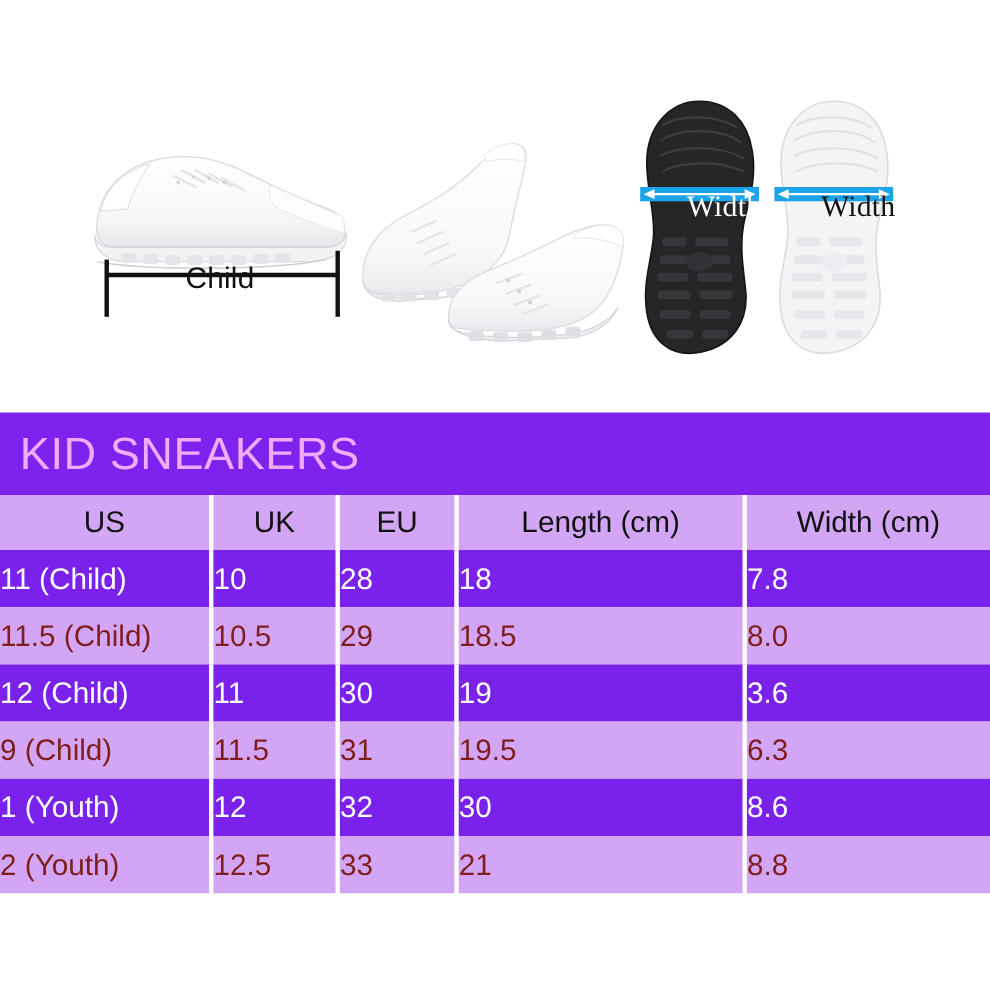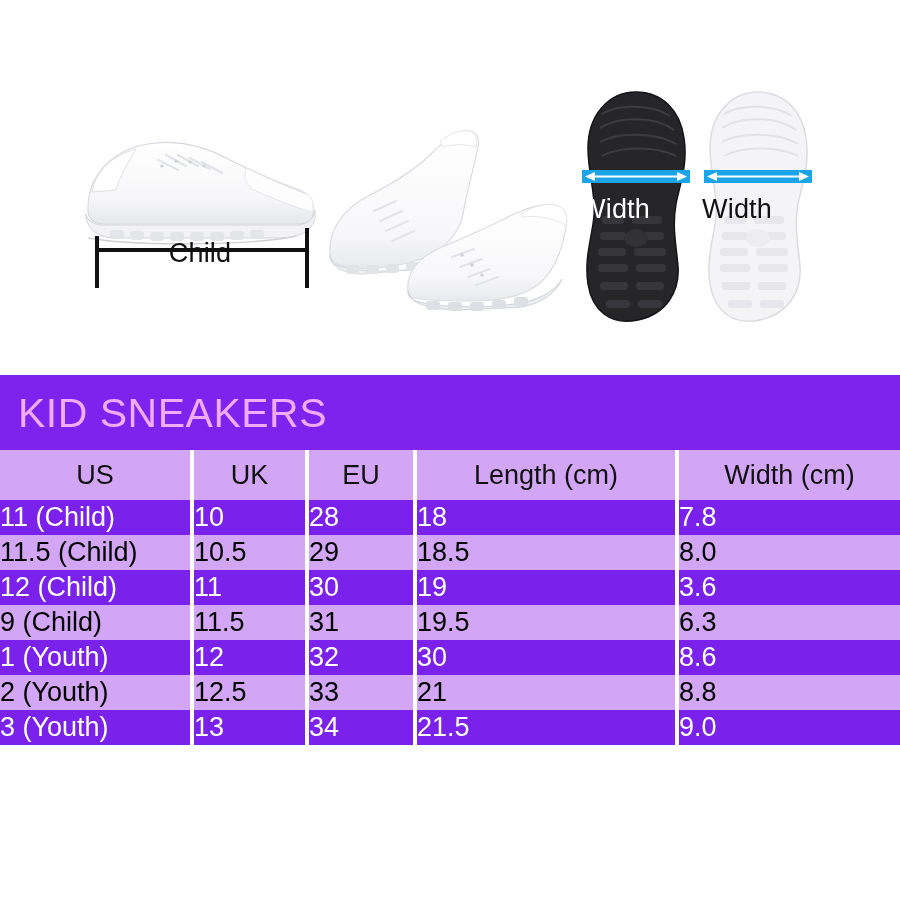--- a/index.html
+++ b/index.html
@@ -50,26 +50,27 @@
     position: absolute;
     left: 2px;
     top: 82px;
     width: 108px;
     height: 13px;
     background: #1ba5e8;
   }
   .width-band svg { display: block; }
   .width-label {
     position: absolute;
-    left: 0; top: 106px;
+    left: 0; top: 84px;
     width: 112px;
-    text-align: left;
+    text-align: right;
     font-size: 27px;
     line-height: 30px;
     letter-spacing: .2px;
+    font-family: Liberation Serif, serif;
   }
   #width-label-dark { color: #ffffff; }
   #width-label-light { color: #111111; }
 
   
   #title-bar {
     position: absolute;
     left: 0; top: 375px;
     width: 900px; height: 75px;
     background: #7e22ee;
@@ -112,28 +113,28 @@
   }
   #size-table th:last-child, #size-table td:last-child {
     border-right: none;
   }
 
   #size-table thead th {
     height: 50px;
     background: #d3a6f5;
     color: #111111;
   }
-  #size-table tbody tr { height: 35px; }
+  #size-table tbody tr { height: 52px; }
   #size-table tbody tr.row-dark td {
     background: #7a22eb;
     color: #ffffff;
   }
   #size-table tbody tr.row-light td {
     background: #d3a6f5;
-    color: #000000;
+    color: #7f1d1d;
   }
 </style>
 </head>
 <body>
 
 <div id="illustration">
 
   <div class="shoe-figure" id="figure-length">
     <svg id="side-shoe-svg" width="260" height="190" viewBox="0 0 260 190">
       <defs>
@@ -392,21 +393,14 @@
         <td>30</td>
         <td>8.6</td>
       </tr>
       <tr class="row-light">
         <td>2 (Youth)</td>
         <td>12.5</td>
         <td>33</td>
         <td>21</td>
         <td>8.8</td>
       </tr>
-      <tr class="row-dark">
-        <td>3 (Youth)</td>
-        <td>13</td>
-        <td>34</td>
-        <td>21.5</td>
-        <td>9.0</td>
-      </tr>
     </tbody>
 </table>
 
 </body></html>

